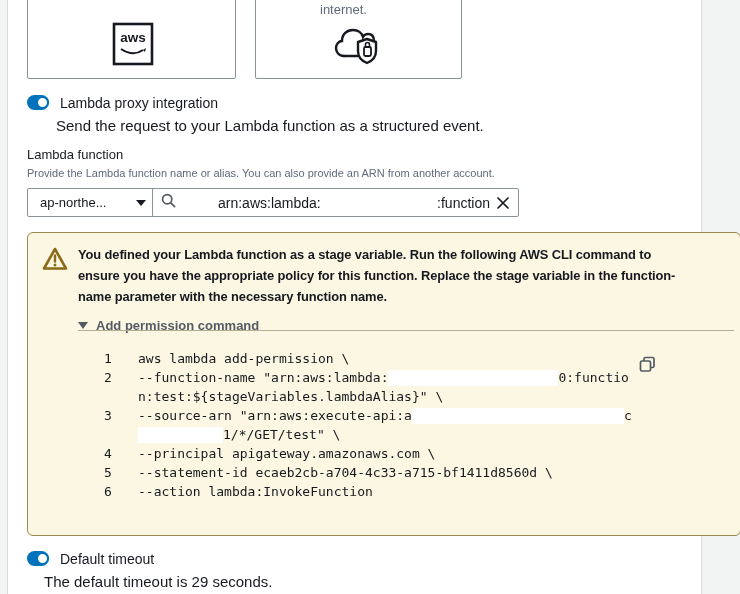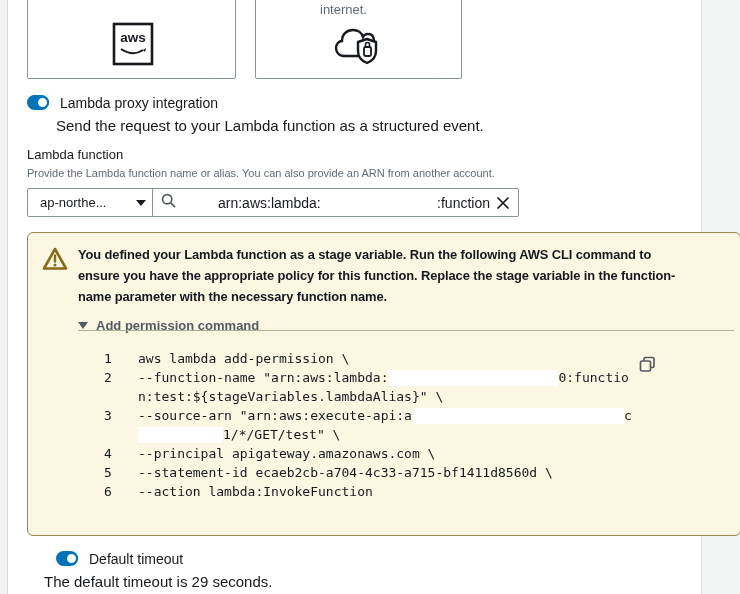--- a/index.html
+++ b/index.html
@@ -54,21 +54,21 @@
 
   .code{position:absolute;left:76px;top:116px;font-family:"DejaVu Sans Mono","Liberation Mono",monospace;font-size:13px;color:var(--ink);}
   .code-row{display:flex;height:19px;align-items:center;white-space:pre;}
   .code-row .ln{width:34px;flex:0 0 auto;}
   .code-row .redact{display:inline-block;height:16px;background:#fff;vertical-align:middle;}
   .copy-btn{position:absolute;left:610px;top:123px;width:18px;height:18px;background:none;border:none;cursor:pointer;padding:0;}
 
   .desc1{left:56px;top:117px;}
   .desc2{left:44px;top:573px;}
   .trow1{left:27px;top:95px;}
-  .trow2{left:27px;top:551px;margin-left:29px;}
+  .trow2{left:27px;top:551px;}
 </style>
 </head>
 <body>
 
 <div class="page">
   <div class="gutter left"></div>
   <div class="gutter right"></div>
 
   <div class="card card1">
     <span class="icon-wrap">

